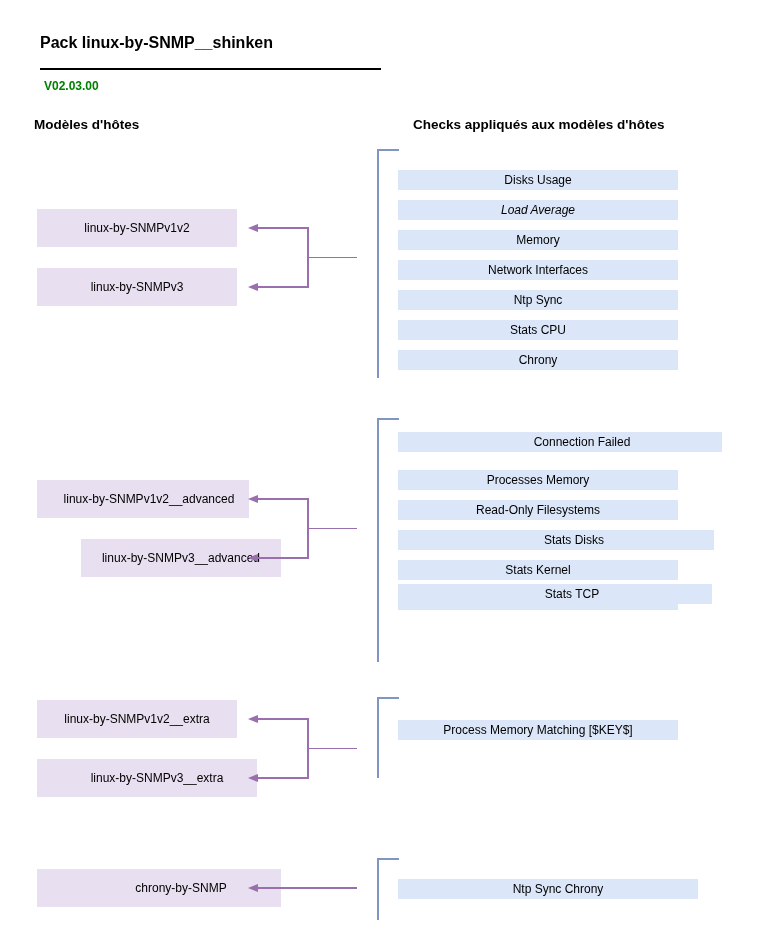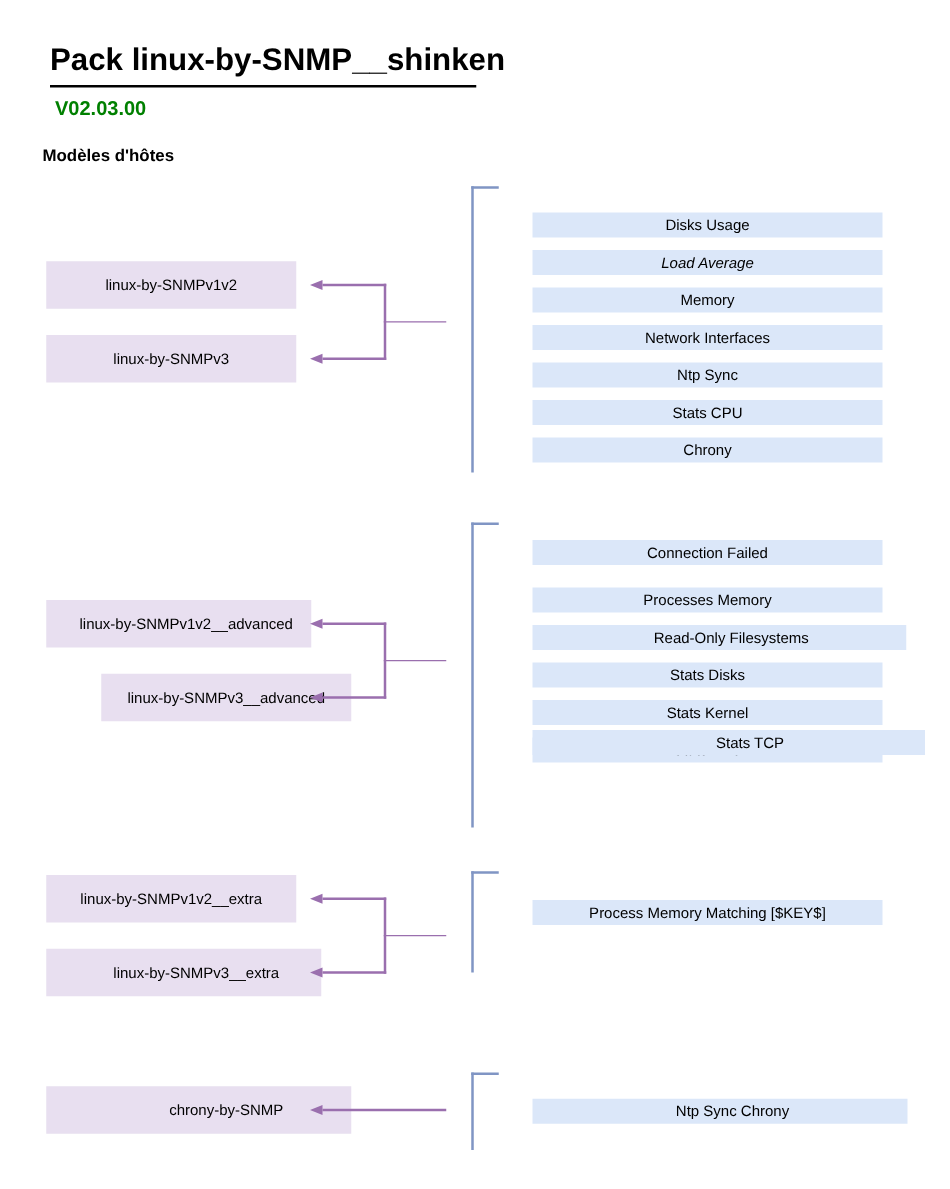--- a/index.html
+++ b/index.html
@@ -2,89 +2,90 @@
 <html style="--host-bg: #e8dff0; --check-bg: #dbe7f9; --conn: #9a6fae; --bracket: #8095c4; --green: #008000;"><head>
 <meta charset="utf-8">
 <style>
   html, body { margin:0; padding:0; background:#ffffff; }
   #canvas {
     position:relative; width:760px; height:951px; background:#ffffff;
     font-family:"Liberation Sans", sans-serif; overflow:hidden; color:#000;
   }
   .page-title {
     position:absolute; left:40px; top:34px;
-    font-size:25px; font-weight:bold; color:#000; white-space:nowrap;
+    font-size:16px; font-weight:bold; color:#000; white-space:nowrap;
   }
   .title-underline {
     position:absolute; left:40px; top:68px; width:341px; height:2px; background:#000;
   }
   .version {
     position:absolute; left:44px; top:79px;
-    font-size:16px; font-weight:bold; color:var(--green,#008000); white-space:nowrap;
+    font-size:12px; font-weight:bold; color:var(--green,#008000); white-space:nowrap;
   }
   .heading {
     position:absolute; top:117px; font-size:13.5px; font-weight:bold;
     color:#000; white-space:nowrap;
   }
   #left-heading  { left:34px; }
   #right-heading { left:413px; }
   .host-box {
     position:absolute; left:37px; width:200px; height:38px;
     background:var(--host-bg,#e8dff0);
     display:flex; align-items:center; justify-content:center;
     font-size:12px; color:#000; white-space:nowrap;
   }
   .check-box {
     position:absolute; left:398px; width:280px; height:20px;
     background:var(--check-bg,#dbe7f9);
     display:flex; align-items:center; justify-content:center;
-    font-size:12px; color:#000; white-space:nowrap;margin-left:28px;
+    font-size:12px; color:#000; white-space:nowrap;
   }
   .line { position:absolute; }
   .conn    { background:var(--conn,#9a6fae); }
   .bracket { background:var(--bracket,#8095c4); }
   .arrowhead {
     position:absolute; width:0; height:0;
     border-top:4.5px solid transparent;
     border-bottom:4.5px solid transparent;
     border-right:10px solid var(--conn,#9a6fae);
   }
 </style>
 </head>
 <body>
 
 <div id="canvas">
   <div class="page-title">Pack linux-by-SNMP__shinken</div>
   <div class="title-underline"></div>
   <div class="version">V02.03.00</div>
   <div class="heading" id="left-heading">Modèles d'hôtes</div>
+  <div class="heading" id="right-heading">Checks appliqués aux modèles d'hôtes</div>
   <div id="diagram">
       <div class="host-box" style="top: 209px; left: 37px; width: 200px; height: 38px;">linux-by-SNMPv1v2</div>
       <div class="host-box" style="top: 268px; left: 37px; width: 200px; height: 38px;">linux-by-SNMPv3</div>
       <div class="check-box" style="top: 170px; left: 398px; width: 280px; height: 20px;">Disks Usage</div>
       <div class="check-box" style="top: 200px; left: 398px; width: 280px; height: 20px; font-style: italic;">Load Average</div>
       <div class="check-box" style="top: 230px; left: 398px; width: 280px; height: 20px;">Memory</div>
       <div class="check-box" style="top: 260px; left: 398px; width: 280px; height: 20px;">Network Interfaces</div>
       <div class="check-box" style="top: 290px; left: 398px; width: 280px; height: 20px;">Ntp Sync</div>
       <div class="check-box" style="top: 320px; left: 398px; width: 280px; height: 20px;">Stats CPU</div>
       <div class="check-box" style="top: 350px; left: 398px; width: 280px; height: 20px;">Chrony</div>
       <div class="line bracket" style="left: 377px; top: 149px; width: 22px; height: 1.5px;"></div>
       <div class="line bracket" style="left: 377px; top: 149px; width: 1.5px; height: 229px;"></div>
       <div class="line conn" style="left: 258px; top: 227.25px; width: 50.5px; height: 1.5px;"></div>
       <div class="arrowhead" style="left: 248px; top: 223.5px;"></div>
       <div class="line conn" style="left: 258px; top: 286.25px; width: 50.5px; height: 1.5px;"></div>
       <div class="arrowhead" style="left: 248px; top: 282.5px;"></div>
       <div class="line conn" style="left: 307px; top: 227.25px; width: 1.5px; height: 60.5px;"></div>
       <div class="line conn" style="left: 307px; top: 256.75px; width: 50px; height: 1.5px;"></div>
       <div class="host-box" style="top: 480px; left: 37px; width: 200px; height: 38px; padding-left: 12px;">linux-by-SNMPv1v2__advanced</div>
       <div class="host-box" style="top: 539px; left: 37px; width: 200px; height: 38px; margin-left: 44px;">linux-by-SNMPv3__advanced</div>
-      <div class="check-box" style="top: 432px; left: 398px; width: 280px; height: 20px;">Connection Failed</div>
+      <div class="check-box" style="top: 432px; left: 398px; width: 280px; height: 20px; padding-left: 44px;">Connection Failed</div>
       <div class="check-box" style="top: 470px; left: 398px; width: 280px; height: 20px;">Processes Memory</div>
-      <div class="check-box" style="top: 500px; left: 398px; width: 280px; height: 20px; padding-left: 19px;">Read-Only Filesystems</div>
-      <div class="check-box" style="top: 530px; left: 398px; width: 280px; height: 20px;">Stats Disks</div>
+      <div class="check-box" style="top: 500px; left: 398px; width: 280px; height: 20px;">Read-Only Filesystems</div>
+      <div class="check-box" style="top: 530px; left: 398px; width: 280px; height: 20px; padding-left: 36px;">Stats Disks</div>
       <div class="check-box" style="top: 560px; left: 398px; width: 280px; height: 20px;">Stats Kernel</div>
       <div class="check-box" style="top: 590px; left: 398px; width: 280px; height: 20px;">Stats NFS</div>
       <div class="check-box" style="top: 584px; left: 398px; width: 280px; height: 20px; padding-left: 34px;">Stats TCP</div>
       <div class="line bracket" style="left: 377px; top: 418px; width: 22px; height: 1.5px;"></div>
       <div class="line bracket" style="left: 377px; top: 418px; width: 1.5px; height: 244px;"></div>
       <div class="line conn" style="left: 258px; top: 498.25px; width: 50.5px; height: 1.5px;"></div>
       <div class="arrowhead" style="left: 248px; top: 494.5px;"></div>
       <div class="line conn" style="left: 258px; top: 557.25px; width: 50.5px; height: 1.5px;"></div>
       <div class="arrowhead" style="left: 248px; top: 553.5px;"></div>
       <div class="line conn" style="left: 307px; top: 498.25px; width: 1.5px; height: 60.5px;"></div>

